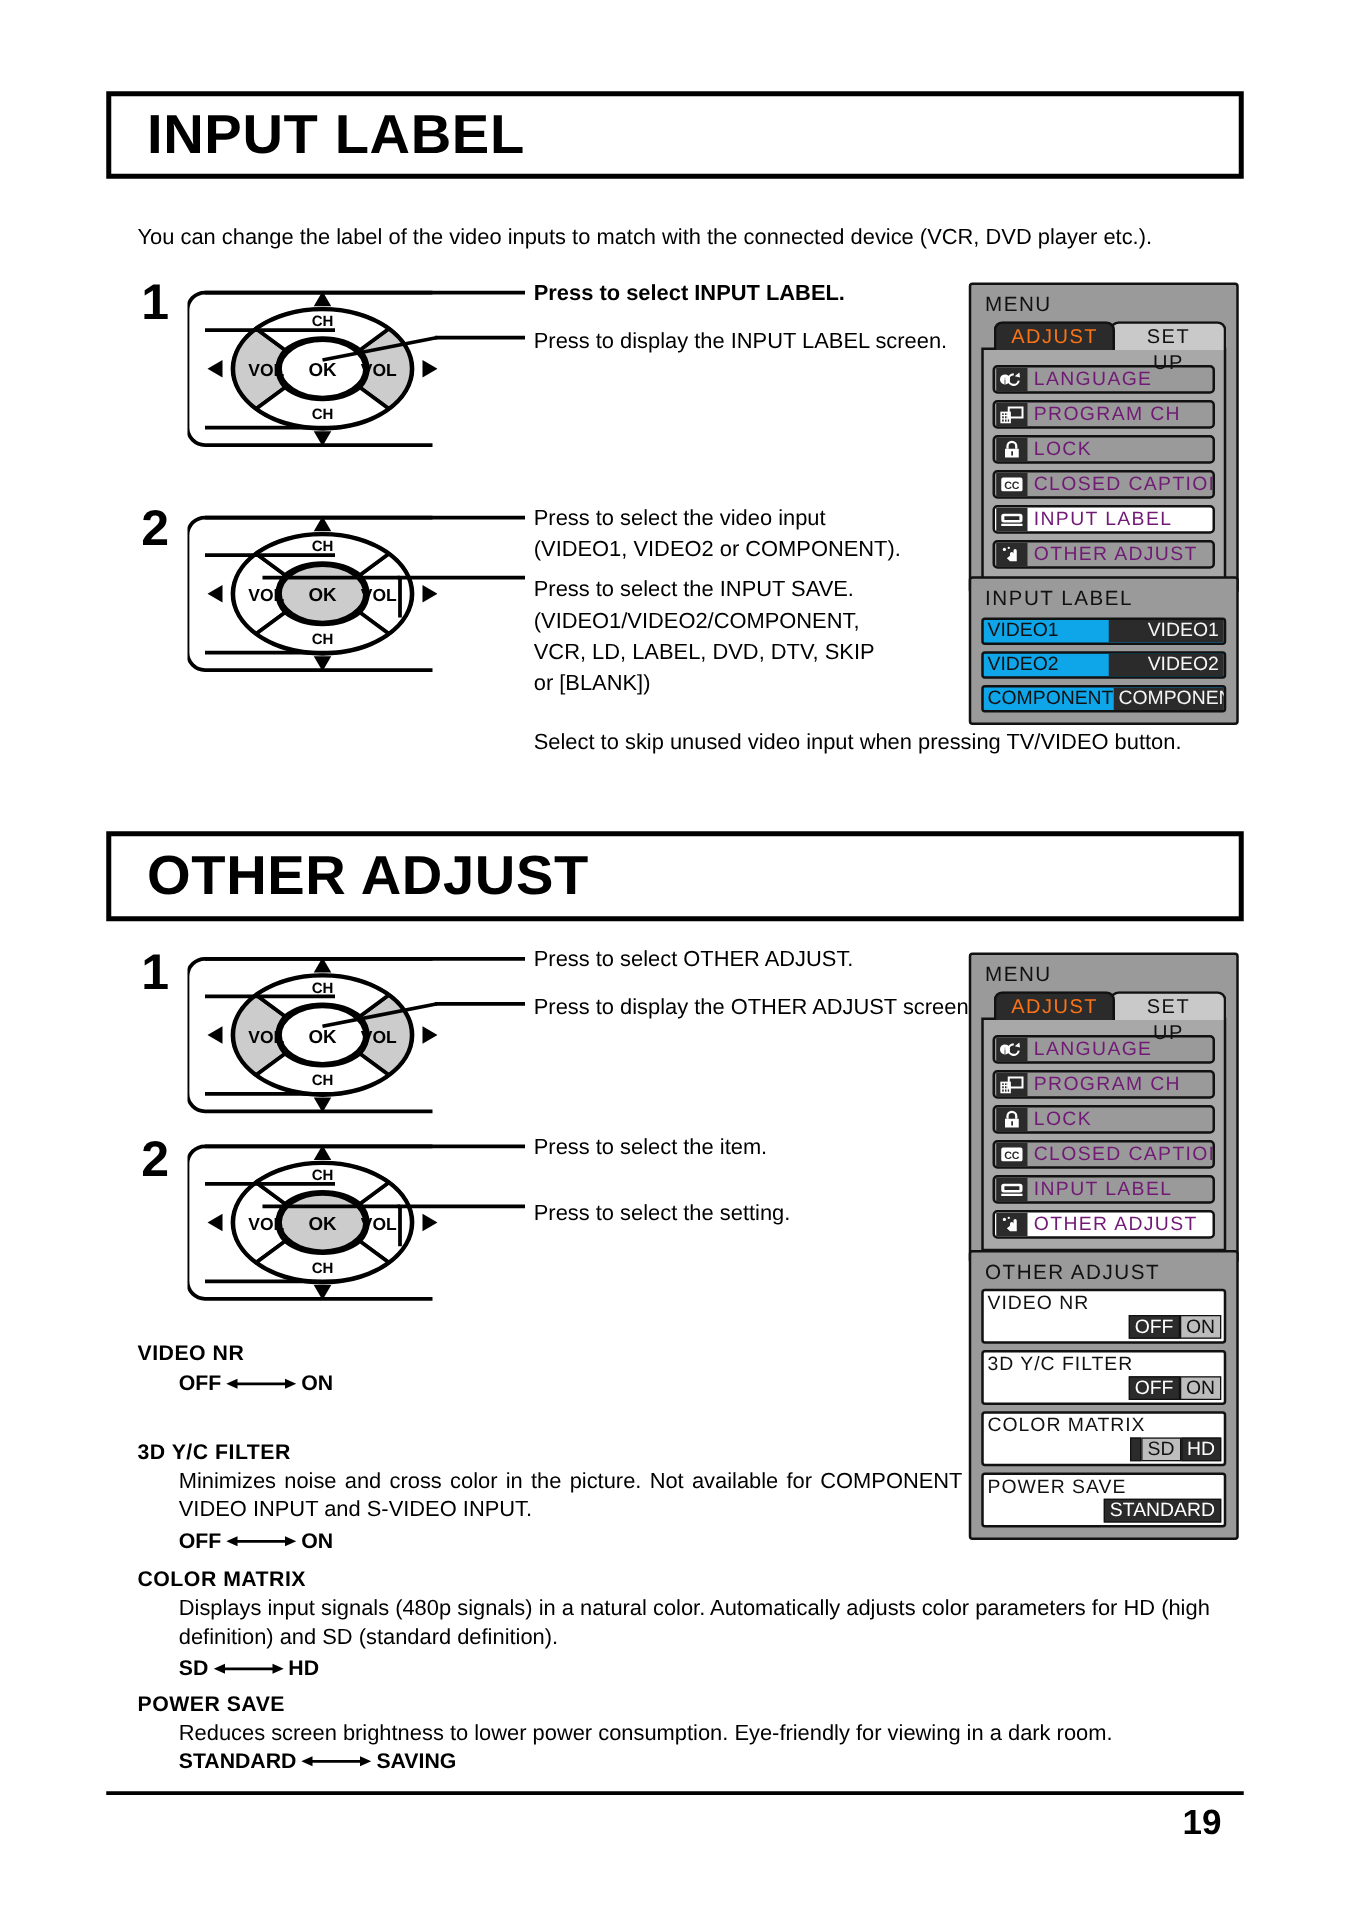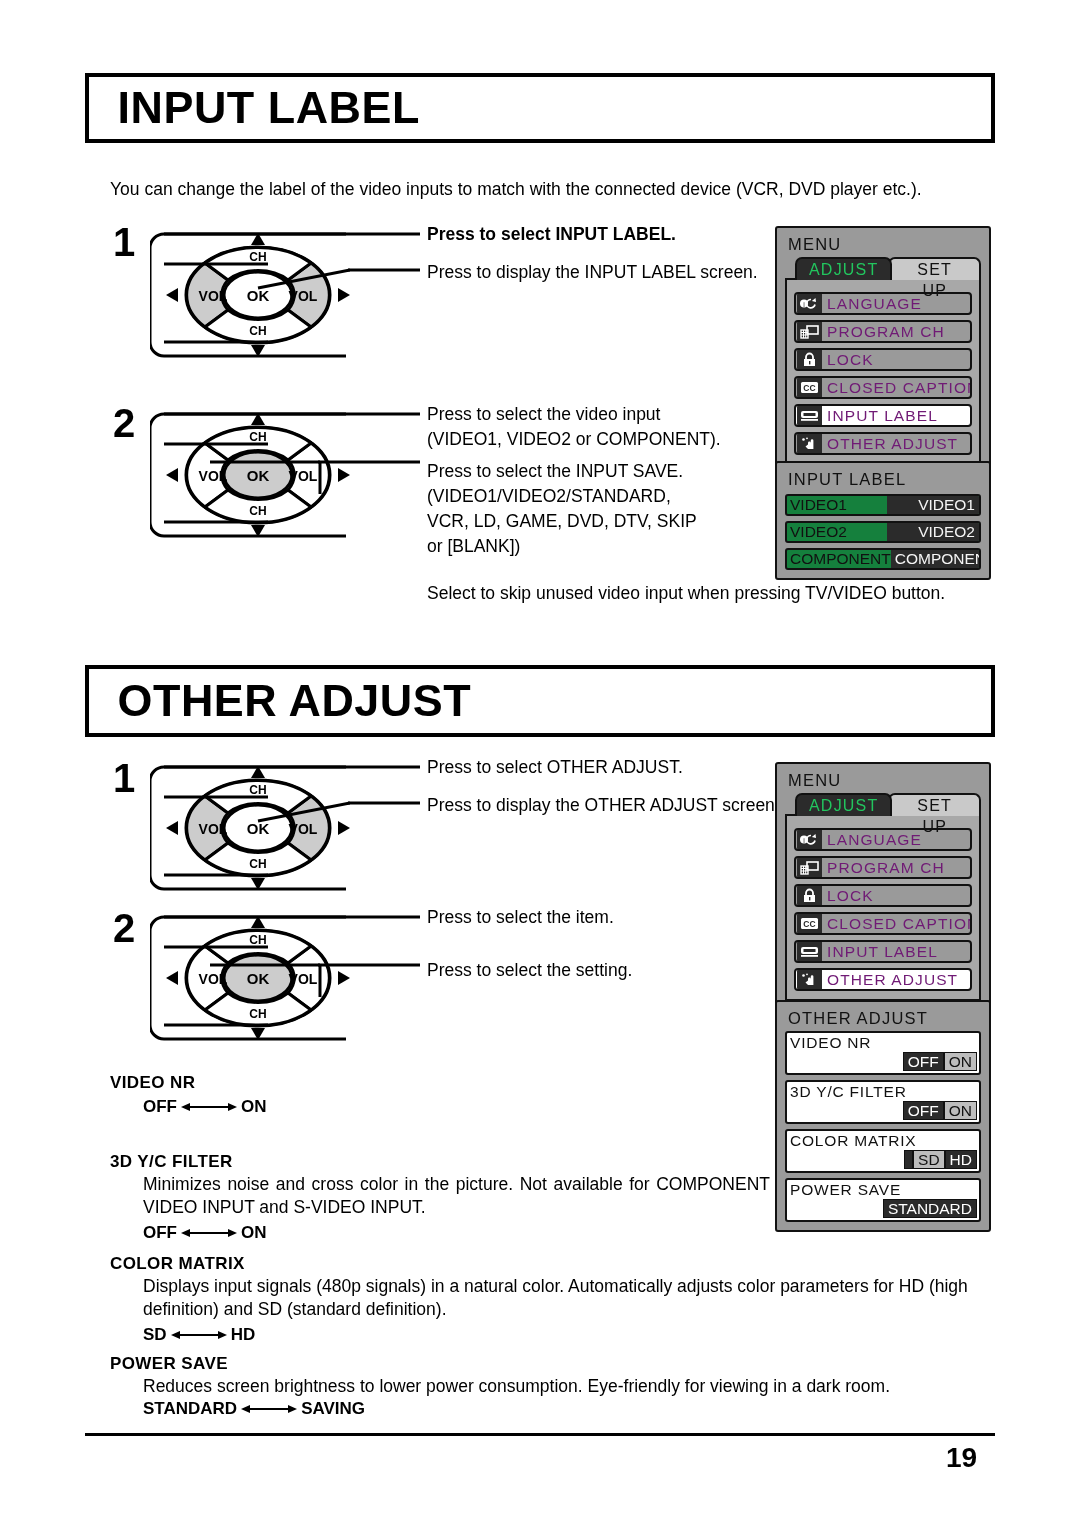--- a/index.html
+++ b/index.html
@@ -79,21 +79,21 @@
     font-size: 16px;
     letter-spacing: 1.2px;
     height: 23px;
     line-height: 21px;
     padding: 0 12px;
     border: 2px solid #111;
     border-bottom: none;
     border-radius: 7px 7px 0 0;
     text-align: center;
   }
-  .tab.active { background: #2b2b2b; color: #22c55e; margin-right: -4px; position: relative; z-index: 2; }
+  .tab.active { background: #2b2b2b; color: #f97316; margin-right: -4px; position: relative; z-index: 2; }
   .tab.inactive { background: #c9c9c9; color: #111; padding: 0 18px; }
   .tab-body {
     border: 2px solid #111;
     background: #a8a8a8;
     padding: 12px 7px 8px 7px;
     margin-top: -2px;
   }
   .menu-row {
     display: flex;
     align-items: center;
@@ -122,21 +122,21 @@
   }
 
   
   .il-body { padding: 2px 0 0 0; }
   .il-row {
     display: flex;
     height: 22px;
     border: 2px solid #111;
     border-radius: 3px;
     margin-bottom: 5px;
-    background: #15803d;
+    background: #0ea5e9;
     overflow: hidden;
   }
   .il-row:last-child { margin-bottom: 0; }
   .il-name {
     flex: 1;
     font-size: 15.5px;
     color: #111;
     line-height: 18px;
     padding-left: 3px;
     white-space: nowrap;
@@ -301,22 +301,22 @@
     </svg>
   </div>
   <svg style="position:absolute;left:150px;top:402px;" width="290" height="160">
     <line x1="14" y1="12" x2="270" y2="12" stroke="#000" stroke-width="3"></line>
     <line x1="168" y1="60" x2="270" y2="60" stroke="#000" stroke-width="3"></line>
   </svg>
 
   <div class="steptext nowrap" style="left:427px; top:402px;">Press to select the video input</div>
   <div class="steptext nowrap" style="left:427px; top:427px;">(VIDEO1, VIDEO2 or COMPONENT).</div>
   <div class="steptext nowrap" style="left:427px; top:459px;">Press to select the INPUT SAVE.</div>
-  <div class="steptext nowrap" style="left:427px; top:484px;">(VIDEO1/VIDEO2/STANDARD,</div>
-  <div class="steptext nowrap" style="left:427px; top:509px;">VCR, LD, GAME, DVD, DTV, SKIP</div>
+  <div class="steptext nowrap" style="left:427px; top:484px;">(VIDEO1/VIDEO2/COMPONENT,</div>
+  <div class="steptext nowrap" style="left:427px; top:509px;">VCR, LD, LABEL, DVD, DTV, SKIP</div>
   <div class="steptext nowrap" style="left:427px; top:534px;">or [BLANK])</div>
 
   <div class="note" style="left:427px; top:583px;">Select to skip unused video input when pressing TV/VIDEO button.</div>
 
   <div class="osd" style="left:775px; top:226px; width:216px;">
     <div class="osd-title">MENU</div>
     <div class="tabs">
       <div class="tab active">ADJUST</div>
       <div class="tab inactive">SET UP</div>
     </div>

